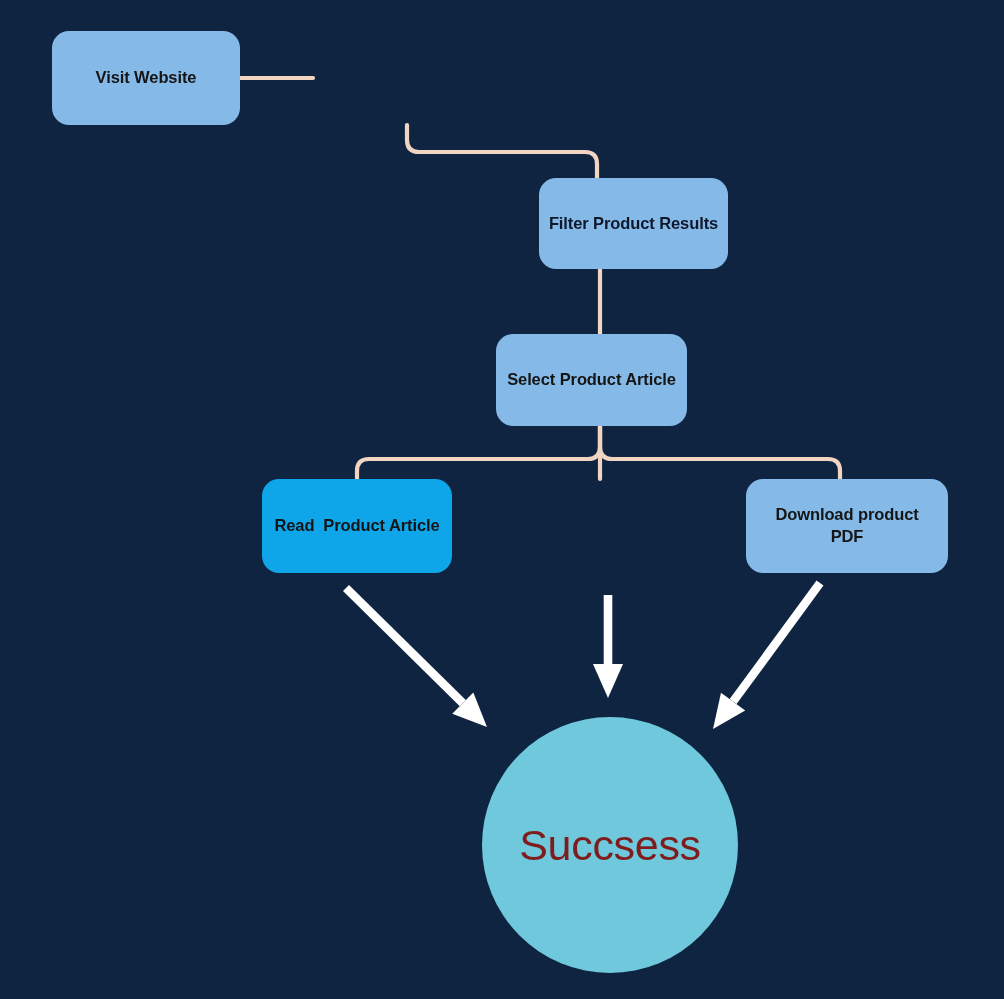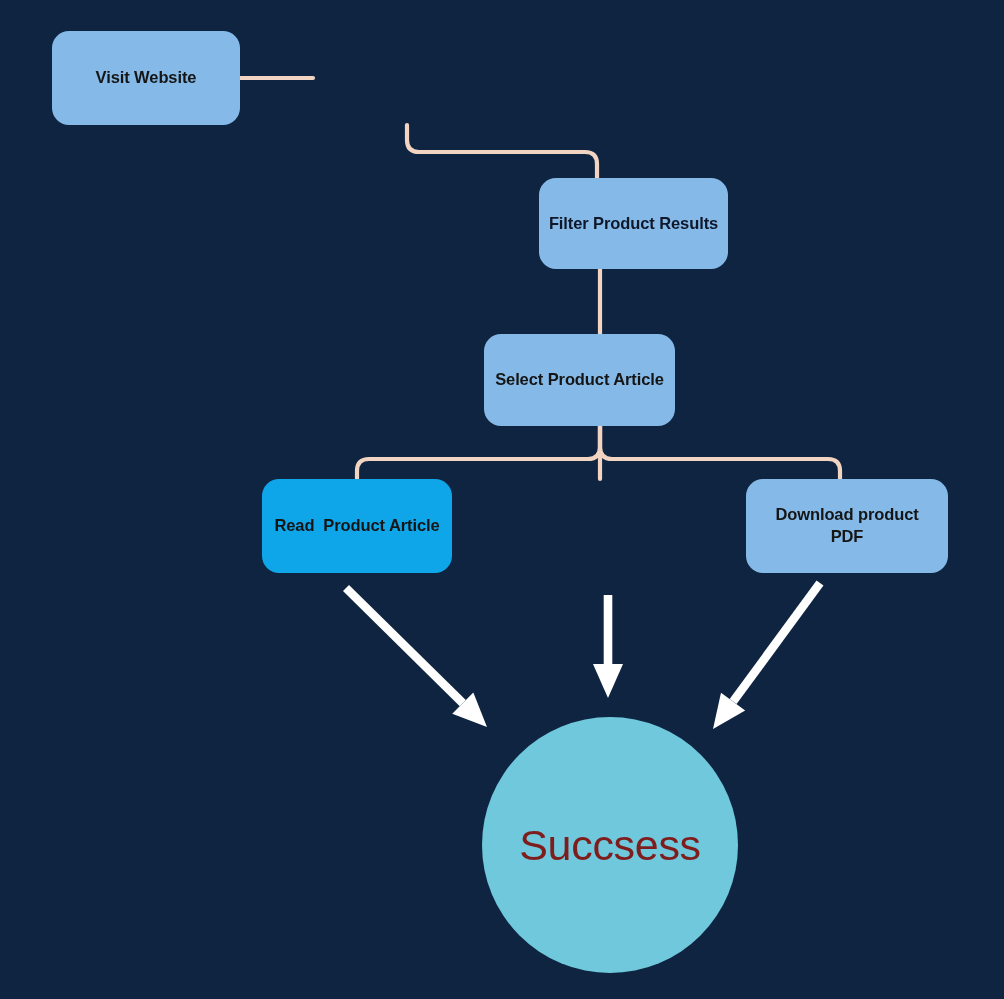--- a/index.html
+++ b/index.html
@@ -91,21 +91,21 @@
         <polygon points="713,729 720.9995116591376,692.7093977286775 745.1969295231036,710.4431217796662" fill="#ffffff"></polygon>
       </g>
     </svg>
 
   <div class="node" style="left: 52px; top: 31px; width: 188px; height: 94px; background: rgb(133, 186, 232); color: rgb(21, 21, 21);">
     <span>Visit Website</span>
   </div>
   <div class="node" style="left: 503px; top: 178px; width: 189px; height: 91px; background: rgb(133, 186, 232); color: #0f172a; margin-left: 36px;">
     <span>Filter Product Results</span>
   </div>
-  <div class="node" style="left: 484px; top: 334px; width: 191px; height: 92px; background: rgb(133, 186, 232); color: rgb(21, 21, 21);">
+  <div class="node" style="left: 496px; top: 334px; width: 191px; height: 92px; background: rgb(133, 186, 232); color: rgb(21, 21, 21);">
     <span>Select Product Article</span>
   </div>
   <div class="node" style="left: 262px; top: 479px; width: 190px; height: 94px; background: #0ea5e9; color: rgb(21, 21, 21);">
     <span>Read  Product Article</span>
   </div>
   <div class="node" style="left: 746px; top: 479px; width: 202px; height: 94px; background: rgb(133, 186, 232); color: rgb(21, 21, 21);">
     <span>Download product
 PDF</span>
   </div>
 

